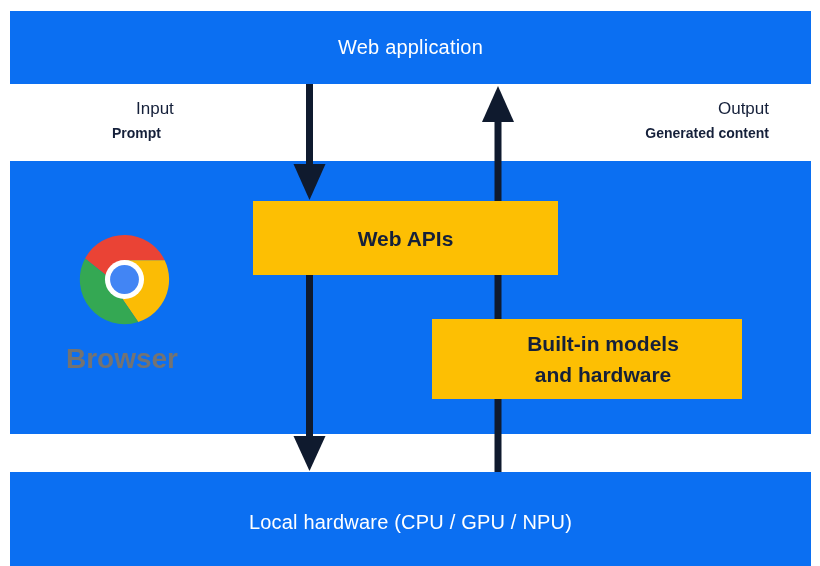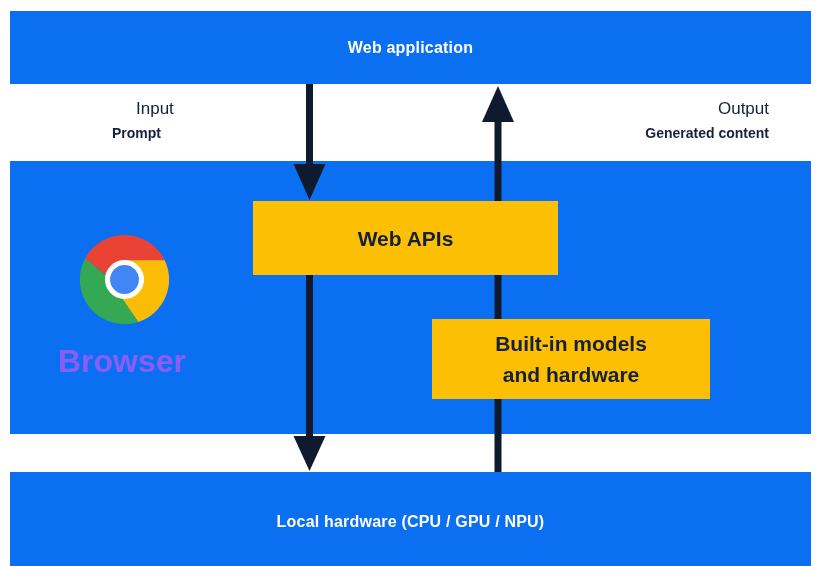--- a/index.html
+++ b/index.html
@@ -6,46 +6,46 @@
   .stage{
     position:relative;width:820px;height:566px;background:#ffffff;
     font-family:"Liberation Sans", sans-serif;overflow:hidden;
   }
   .bar{
     position:absolute;left:10px;width:801px;background:var(--panel-blue);
     display:flex;align-items:center;justify-content:center;z-index:1;
   }
   .bar-top{top:11px;height:73px;}
   .bar-bottom{top:472px;height:100px;}
-  .bar-label{color:#ffffff;font-weight:700;font-size:16px;letter-spacing:.2px;}
+  .bar-label{color:#ffffff;font-weight:400;font-size:20px;letter-spacing:.2px;}
   .mid-panel{
     position:absolute;left:10px;top:161px;width:801px;height:273px;
     background:var(--panel-blue);z-index:1;
   }
   .io-label{position:absolute;top:97px;z-index:2;color:var(--text-ink);}
   .io-left{left:112px;text-align:left;}
   .io-right{right:51px;text-align:right;}
   .io-title{font-size:17px;font-weight:400;line-height:23px;margin-left:24px;}
   .io-value{font-size:14px;font-weight:700;line-height:26px;}
   .arrows{position:absolute;left:0;top:0;width:820px;height:566px;z-index:2;}
   .arrow-line{stroke:var(--arrow-ink);stroke-width:7;}
   .arrow-head{fill:var(--arrow-ink);}
   .ybox{
     position:absolute;background:var(--box-yellow);z-index:3;
     display:flex;flex-direction:column;align-items:center;justify-content:center;
     color:var(--text-ink);font-weight:700;font-size:21px;line-height:31px;text-align:center;
   }
   .box-webapis{left:253px;top:201px;width:305px;height:74px;}
-  .box-builtin{left:432px;top:319px;width:278px;height:80px;}
+  .box-builtin{left:432px;top:319px;width:278px;height:80px;padding-left:32px;}
   .chrome-logo{position:absolute;left:78px;top:233px;width:93px;height:93px;z-index:2;}
   .c-red{fill:var(--chrome-red);} .c-yellow{fill:var(--chrome-yellow);}
   .c-green{fill:var(--chrome-green);} .c-white{fill:#ffffff;} .c-blue{fill:var(--chrome-blue);}
   .browser-label{
     position:absolute;left:52px;top:343px;width:140px;z-index:2;text-align:center;
-    color:#8b5cf6;font-weight:700;font-size:32px;
+    color:#737373;font-weight:700;font-size:28px;
   }
 </style>
 </head>
 <body>
 
 <div class="stage">
 
   <div class="bar bar-top">
     <span class="bar-label">Web application</span>
   </div>

